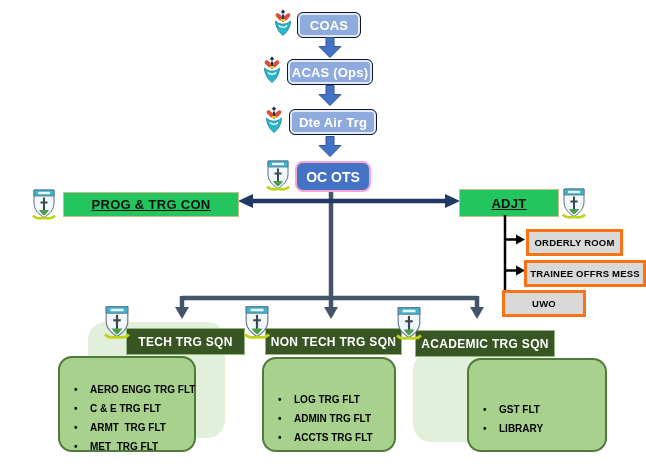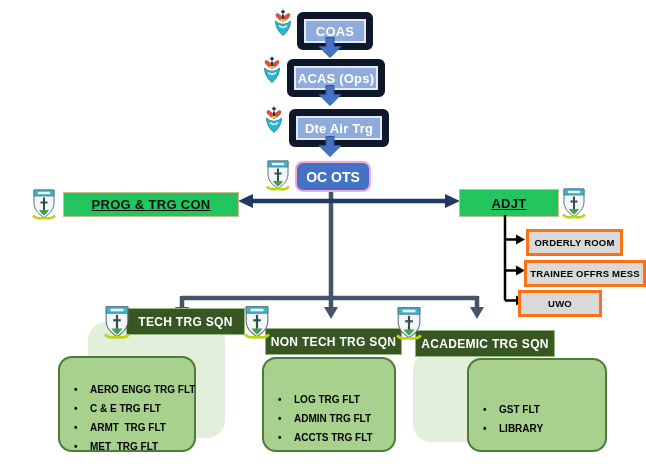--- a/index.html
+++ b/index.html
@@ -5,21 +5,21 @@
   html,body{margin:0;padding:0;background:#fff;}
   #stage{
     position:relative;width:646px;height:470px;background:#ffffff;overflow:hidden;
     font-family:"Liberation Sans", sans-serif;font-weight:bold;
   }
   .abs{position:absolute;}
   .ctr{display:flex;align-items:center;justify-content:center;text-align:center;}
 
   
   .chain-box{
-    background:#8FAADC;border:7px solid #0f172a;border-radius:6px;
+    background:#8FAADC;border:1px solid #0f172a;border-radius:6px;
     box-shadow:inset 0 0 0 2px rgba(255,255,255,.75);
     color:#ffffff;font-size:13px;letter-spacing:.2px;
   }
   
   .cmd-box{
     background:#4472C4;border:2px solid #f9a8d4;border-radius:8px;
     color:#ffffff;font-size:14px;
   }
   
   .staff-box{
@@ -159,28 +159,28 @@
     <polygon points="13,50.5 22,55.5 13,60.5" fill="#000"></polygon>
     <polygon points="13,80.5 22,85.5 13,90.5" fill="#000"></polygon>
   </svg>
 
   <div class="abs ctr sub-box" style="left:526px;top:229px;width:91px;height:21px">
     <span>ORDERLY ROOM</span>
   </div>
   <div class="abs ctr sub-box" style="left:524px;top:260px;width:116px;height:21px">
     <span>TRAINEE OFFRS MESS</span>
   </div>
-  <div class="abs ctr sub-box" style="left:518px;top:290px;width:78px;height:21px">
+  <div class="abs ctr sub-box" style="left:502px;top:290px;width:78px;height:21px">
     <span>UWO</span>
   </div>
 
   <div class="abs unit-bg" style="left:88px;top:322px;width:137px;height:116px"></div>
   <div class="abs unit-bg" style="left:413px;top:352px;width:132px;height:90px"></div>
 
-  <div class="abs ctr sqn-header" style="left:126px;top:308px;width:117px;height:25px">
+  <div class="abs ctr sqn-header" style="left:126px;top:328px;width:117px;height:25px">
     <span>TECH TRG SQN</span>
   </div>
   <div class="abs ctr sqn-header" style="left:265px;top:328px;width:135px;height:25px">
     <span>NON TECH TRG SQN</span>
   </div>
   <div class="abs ctr sqn-header" style="left:415px;top:330px;width:138px;height:25px">
     <span>ACADEMIC TRG SQN</span>
   </div>
 
   <svg class="abs" style="left:104px;top:305px" width="26" height="36" viewBox="0 0 24 32">

